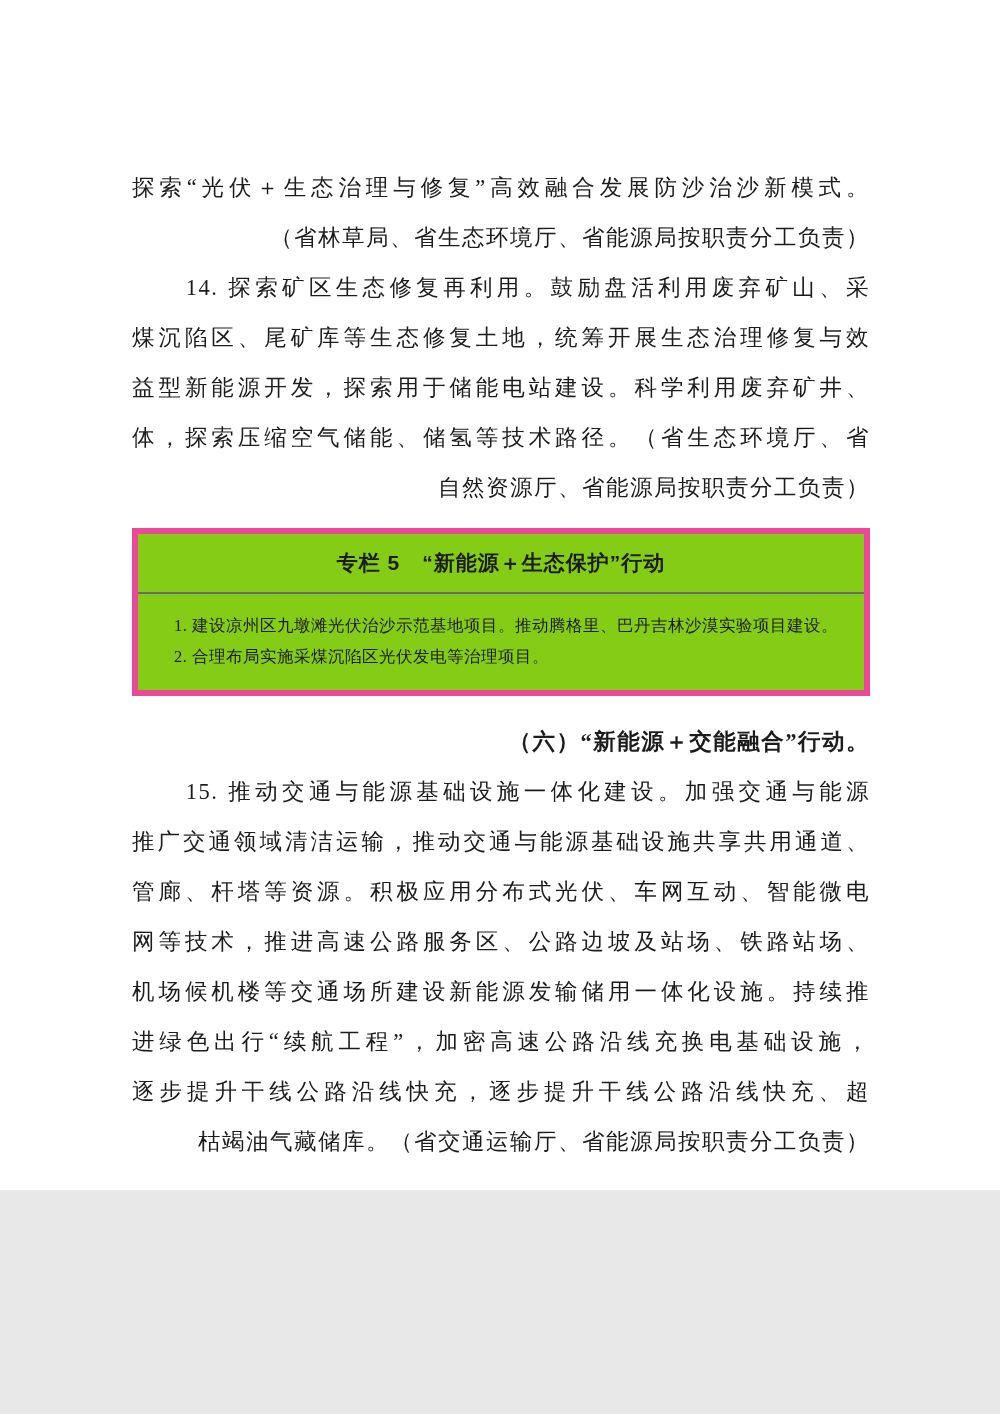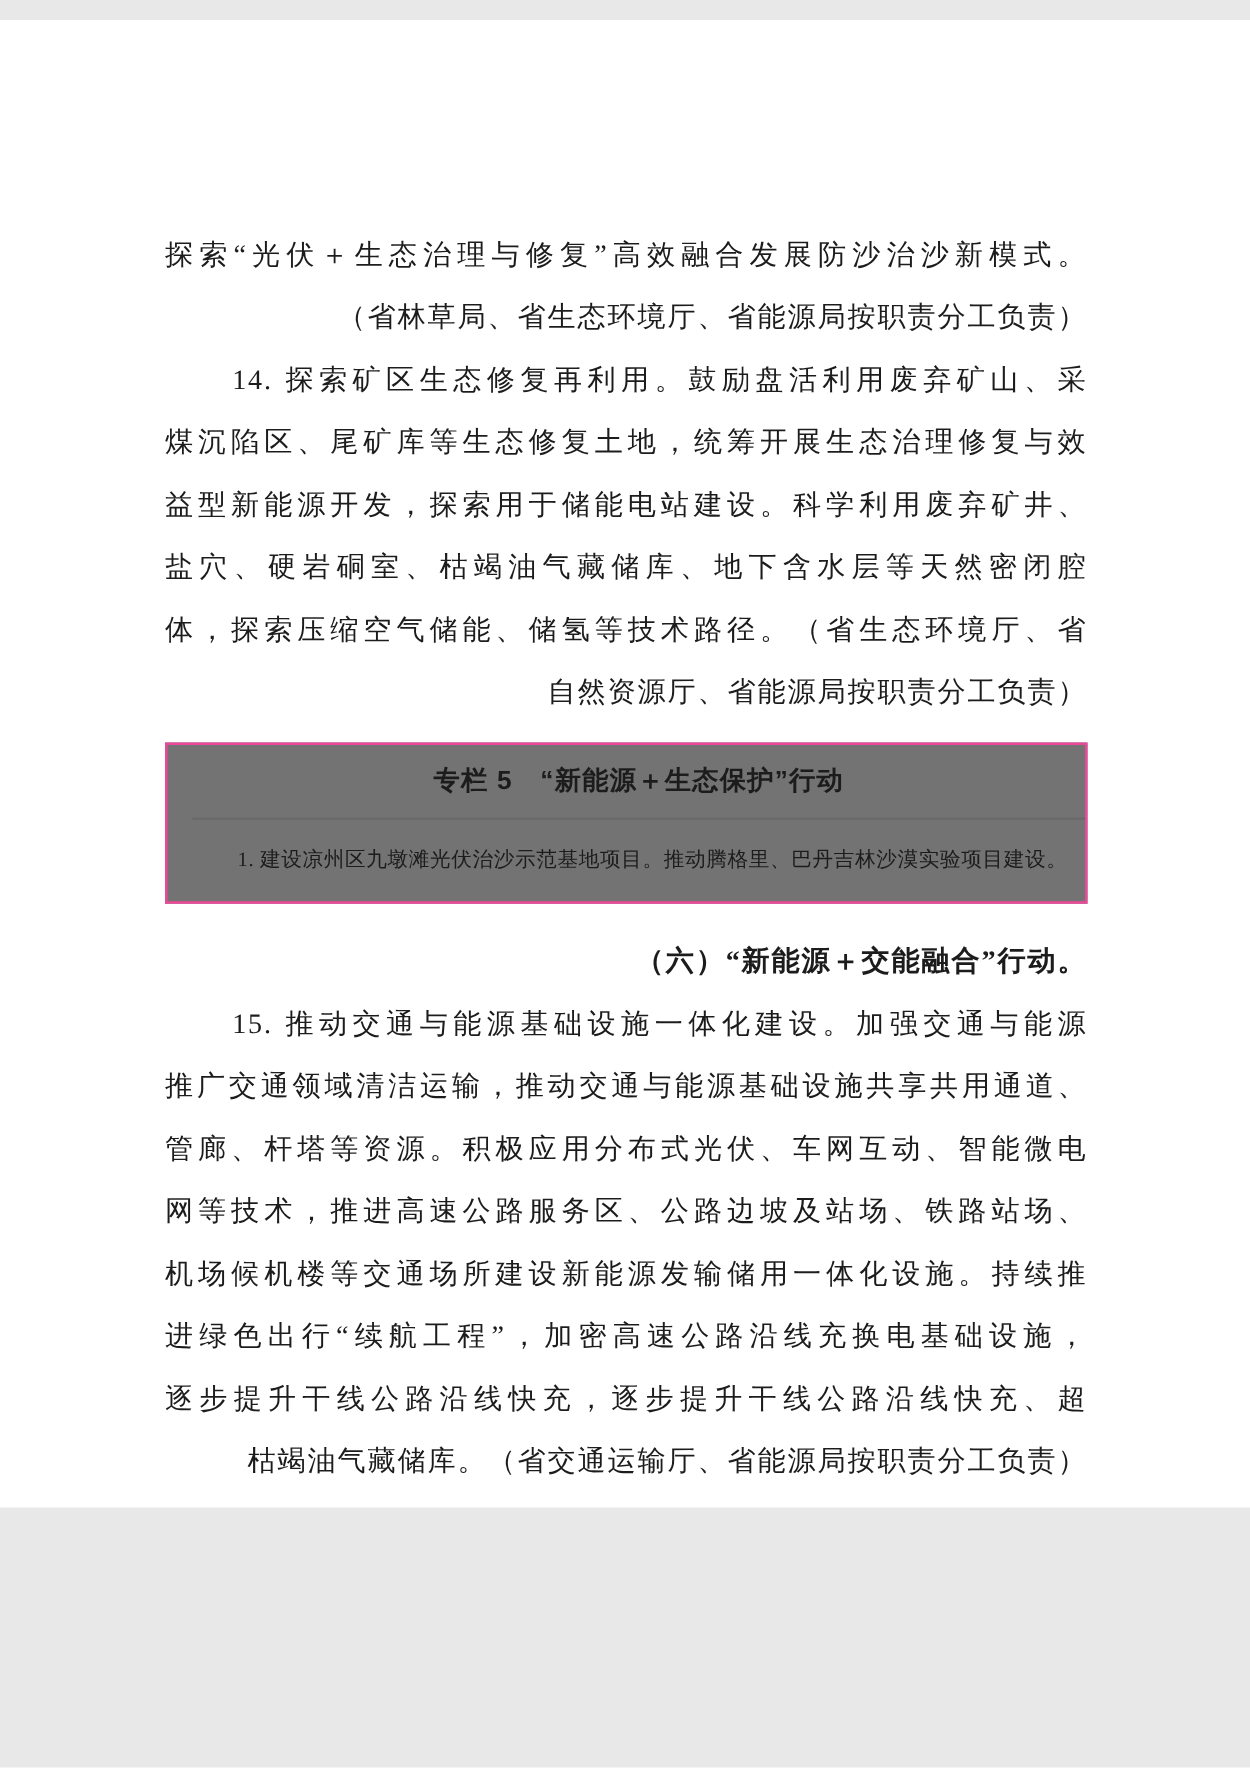--- a/index.html
+++ b/index.html
@@ -4,21 +4,21 @@
 <style>
   html, body {
     margin: 0;
     padding: 0;
     background: #e8e8e8;
   }
   .page {
     position: relative;
     width: 1000px;
     height: 1190px;
-    margin: 16px auto;
+    margin: 0 auto;
     background: #ffffff;
     color: #1c1c1c;
     font-family: "Liberation Serif", serif;
     overflow: hidden;
   }
   .content {
     position: absolute;
     left: 132px;
     top: 163px;
     width: 738px;
@@ -36,23 +36,22 @@
     text-align-last: justify;
   }
   .heading .line {
     font-weight: bold;
   }
   .spotlight-box {
     box-sizing: border-box;
     width: 738px;
     margin-top: 15px;
     margin-bottom: 21px;
-    border: 2px solid #ec4899;
-    background: #737373;
-    padding-left: 20px;
+    border: 6px solid #ec4899;
+    background: #84cc16;
   }
   .spotlight-title {
     font-family: "Liberation Sans", sans-serif;
     font-weight: bold;
     font-size: 21px;
     line-height: 58px;
     text-align: center;
     border-bottom: 2px solid #6a6a6a;
     letter-spacing: 1px;
   }
@@ -83,29 +82,29 @@
 
     <div class="paragraph">
       <div class="line fill">探索“光伏＋生态治理与修复”高效融合发展防沙治沙新模式。</div>
       <div class="line">（省林草局、省生态环境厅、省能源局按职责分工负责）</div>
     </div>
 
     <div class="paragraph">
       <div class="line fill">　　14. 探索矿区生态修复再利用。鼓励盘活利用废弃矿山、采</div>
       <div class="line fill">煤沉陷区、尾矿库等生态修复土地，统筹开展生态治理修复与效</div>
       <div class="line fill">益型新能源开发，探索用于储能电站建设。科学利用废弃矿井、</div>
-      <div class="line fill">盐穴、硬岩硐室、枯竭油气藏储库、地下含水层等天然密闭腔</div>
       <div class="line fill">体，探索压缩空气储能、储氢等技术路径。（省生态环境厅、省</div>
       <div class="line">自然资源厅、省能源局按职责分工负责）</div>
     </div>
 
     <div class="spotlight-box">
       <div class="spotlight-title">专栏 5　“新能源＋生态保护”行动</div>
       <div class="spotlight-body">
         <div class="spotlight-item">1. 建设凉州区九墩滩光伏治沙示范基地项目。推动腾格里、巴丹吉林沙漠实验项目建设。</div>
+        <div class="spotlight-item">2. 合理布局实施采煤沉陷区光伏发电等治理项目。</div>
       </div>
     </div>
 
     <div class="paragraph heading">
       <div class="line">　　（六）“新能源＋交能融合”行动。</div>
     </div>
 
     <div class="paragraph">
       <div class="line fill">　　15. 推动交通与能源基础设施一体化建设。加强交通与能源</div>
       <div class="line fill">推广交通领域清洁运输，推动交通与能源基础设施共享共用通道、</div>

